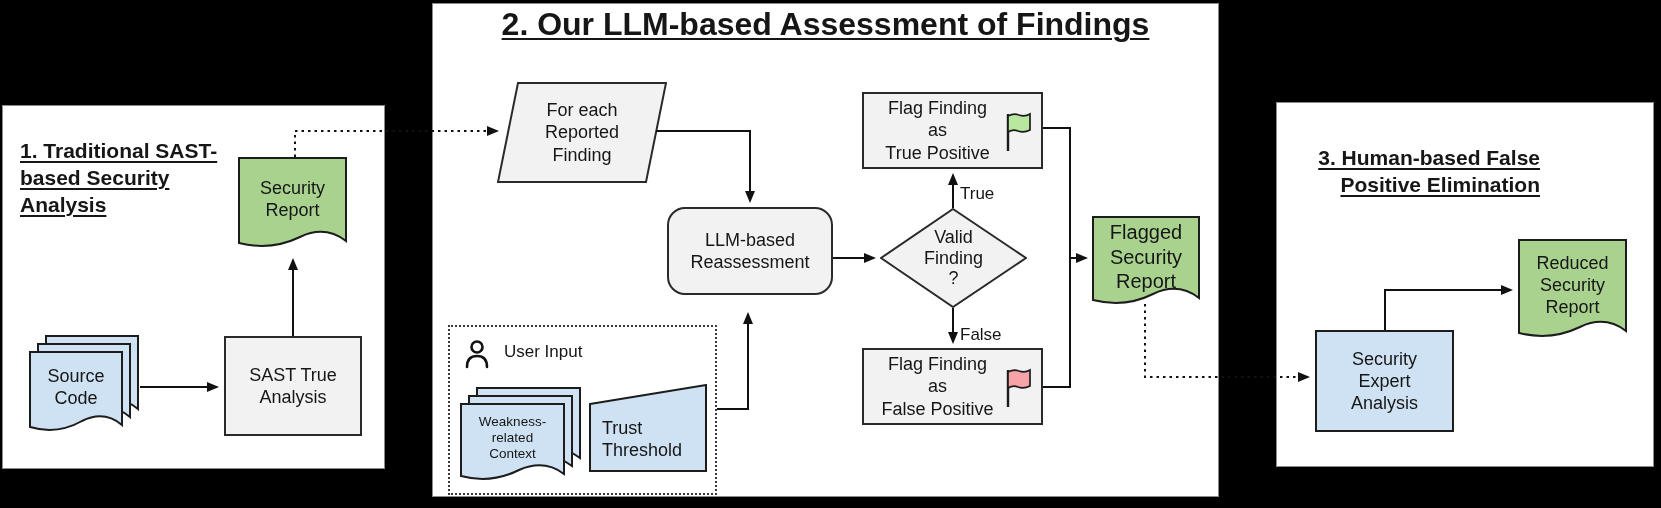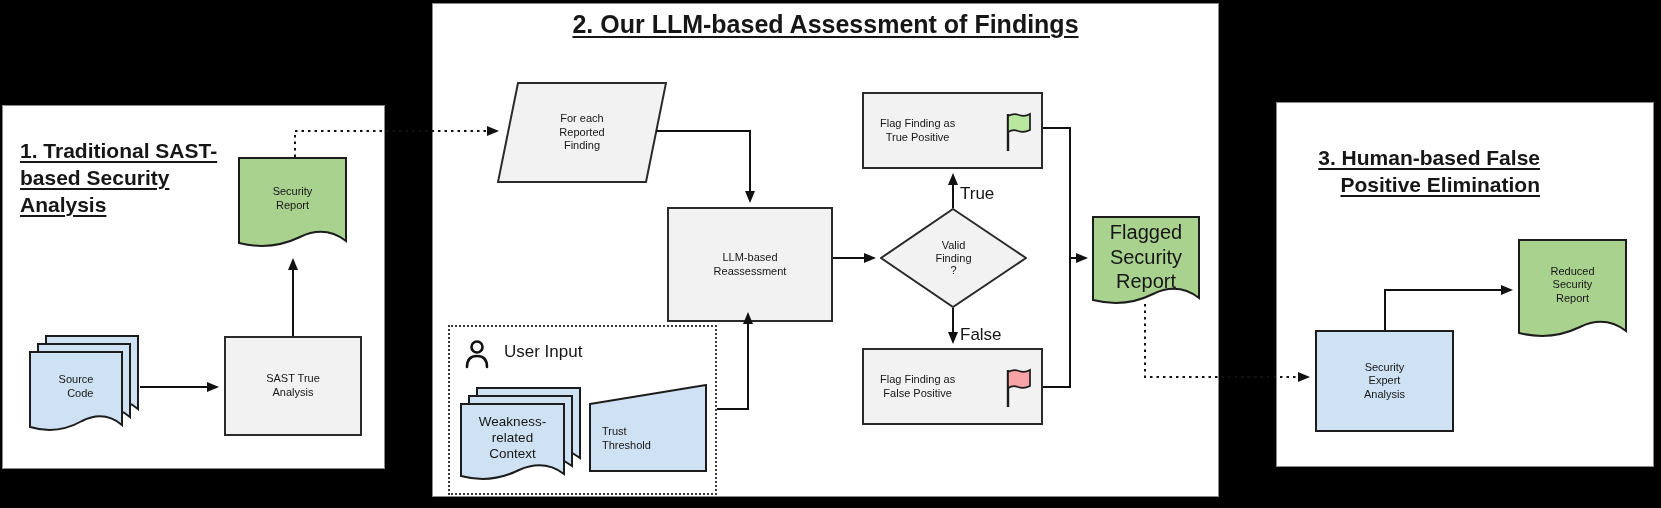--- a/index.html
+++ b/index.html
@@ -2,46 +2,46 @@
 <html style="--canvas: #000000; --panel_bg: #ffffff; --panel_border: #8a8a8a; --node_gray: #f2f2f2; --node_blue: #cfe2f3; --doc_green: #a9d28f; --flag_green: #b9e7a0; --flag_red: #f7a3a8; --line: #111111; --text: #161616;"><head>
 <meta charset="utf-8">
 <style>
   html,body{margin:0;padding:0;background:#000;}
   .canvas{position:relative;width:1661px;height:508px;background:var(--canvas,#000);
     font-family:"Liberation Sans",sans-serif;color:var(--text,#161616);overflow:hidden;}
   .panel{position:absolute;background:var(--panel_bg,#fff);border:1.5px solid var(--panel_border,#8a8a8a);box-sizing:border-box;}
   .title{position:absolute;font-weight:bold;text-decoration:underline;text-decoration-thickness:2px;text-underline-offset:3px;
     white-space:pre-line;z-index:3;}
   .node{position:absolute;box-sizing:border-box;display:flex;align-items:center;justify-content:center;
-    text-align:center;white-space:pre-line;font-size:11px;line-height:1.24;z-index:2;}
+    text-align:center;white-space:pre-line;font-size:18px;line-height:1.24;z-index:2;}
   .box{border:2px solid #2a2a2a;background:var(--node_gray,#f2f2f2);}
   .bluebox{border:2px solid #1c1c1c;background:var(--node_blue,#cfe2f3);}
   .shape-svg{position:absolute;left:0;top:0;width:100%;height:100%;}
   .overlabel{position:relative;z-index:1;white-space:pre-line;}
   .doc-label{position:absolute;left:0;right:0;top:0;bottom:12px;display:flex;align-items:center;justify-content:center;z-index:1;white-space:pre-line;}
   .stack-label{position:absolute;display:flex;align-items:center;justify-content:center;z-index:1;white-space:pre-line;}
   .edge-label{position:absolute;font-size:17px;z-index:3;}
   .flagbox{justify-content:flex-start;text-align:center;padding-left:16px;padding-right:46px;}
   .flag-ico{position:absolute;right:9px;top:17px;z-index:2;}
   #overlay{position:absolute;left:0;top:0;z-index:4;pointer-events:none;}
 
   #p1{left:2px;top:105px;width:383px;height:364px;}
   #p2{left:432px;top:3px;width:787px;height:494px;}
   #p3{left:1276px;top:102px;width:378px;height:365px;}
   #t1{left:20px;top:137px;font-size:21px;line-height:27px;}
-  #t2{left:432px;top:9px;width:787px;font-size:25px;line-height:30px;text-align:center;}
+  #t2{left:432px;top:9px;width:787px;font-size:32px;line-height:30px;text-align:center;}
   #t3{left:1290px;top:144px;width:250px;font-size:21px;line-height:27px;text-align:right;}
 
   #security-report{left:238px;top:157px;width:109px;height:96px;}
   #source-code{left:29px;top:335px;width:110px;height:101px;}
-  #source-code .stack-label{left:0;top:16px;width:94px;height:72px;text-align:right;}
+  #source-code .stack-label{left:0;top:16px;width:94px;height:72px;}
   #sast-tool{left:224px;top:336px;width:138px;height:100px;}
 
   #for-each{left:497px;top:82px;width:170px;height:101px;}
-  #llm-box{left:667px;top:207px;width:166px;height:115px;}
+  #llm-box{left:667px;top:207px;width:166px;height:88px;border-radius:18px;}
   #valid-diamond{left:880px;top:208px;width:147px;height:100px;}
   #flag-true{left:862px;top:92px;width:181px;height:77px;}
   #flag-false{left:862px;top:348px;width:181px;height:77px;}
   #flagged-report{left:1092px;top:208px;width:108px;height:94px;font-size:20px;margin-top:8px;}
   #true-label{left:960px;top:184px;}
   #false-label{left:960px;top:325px;}
 
   #user-input{left:448px;top:325px;width:269px;height:170px;border:2px dotted #3a3a3a;box-sizing:border-box;z-index:2;position:absolute;}
   #user-input-label{position:absolute;left:54px;top:15px;font-size:17px;}
   #person{position:absolute;left:14px;top:12px;}

